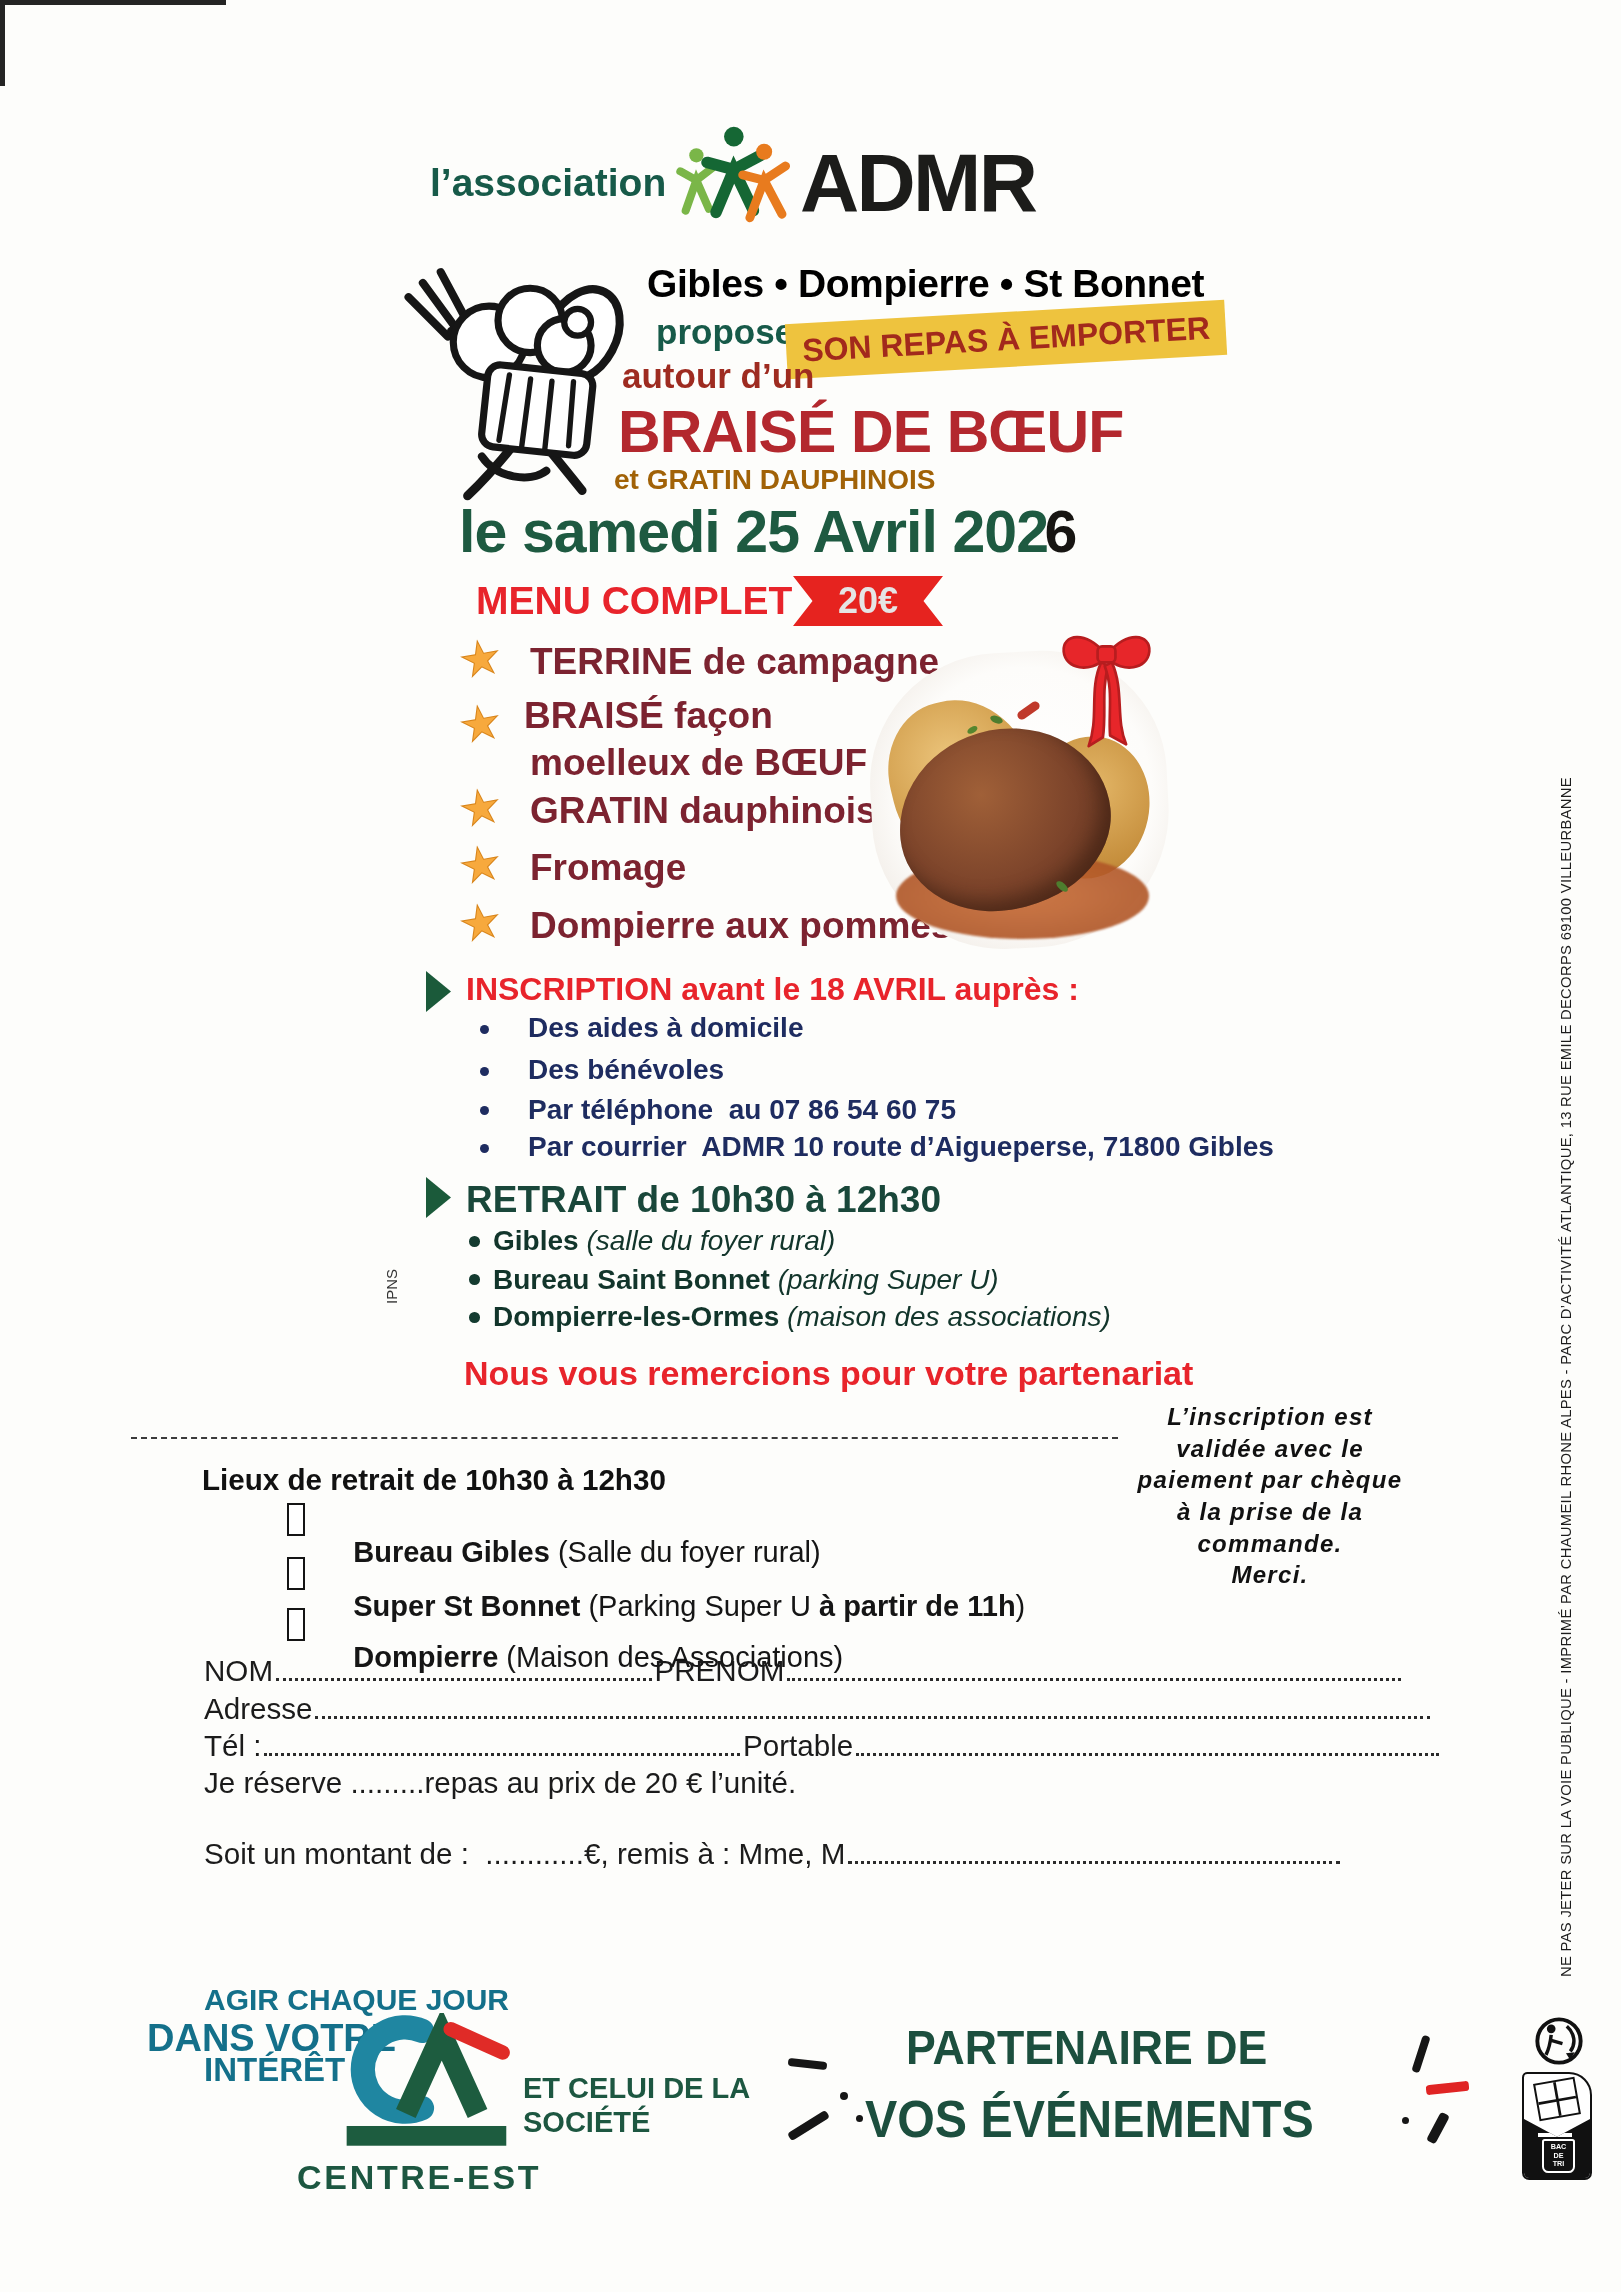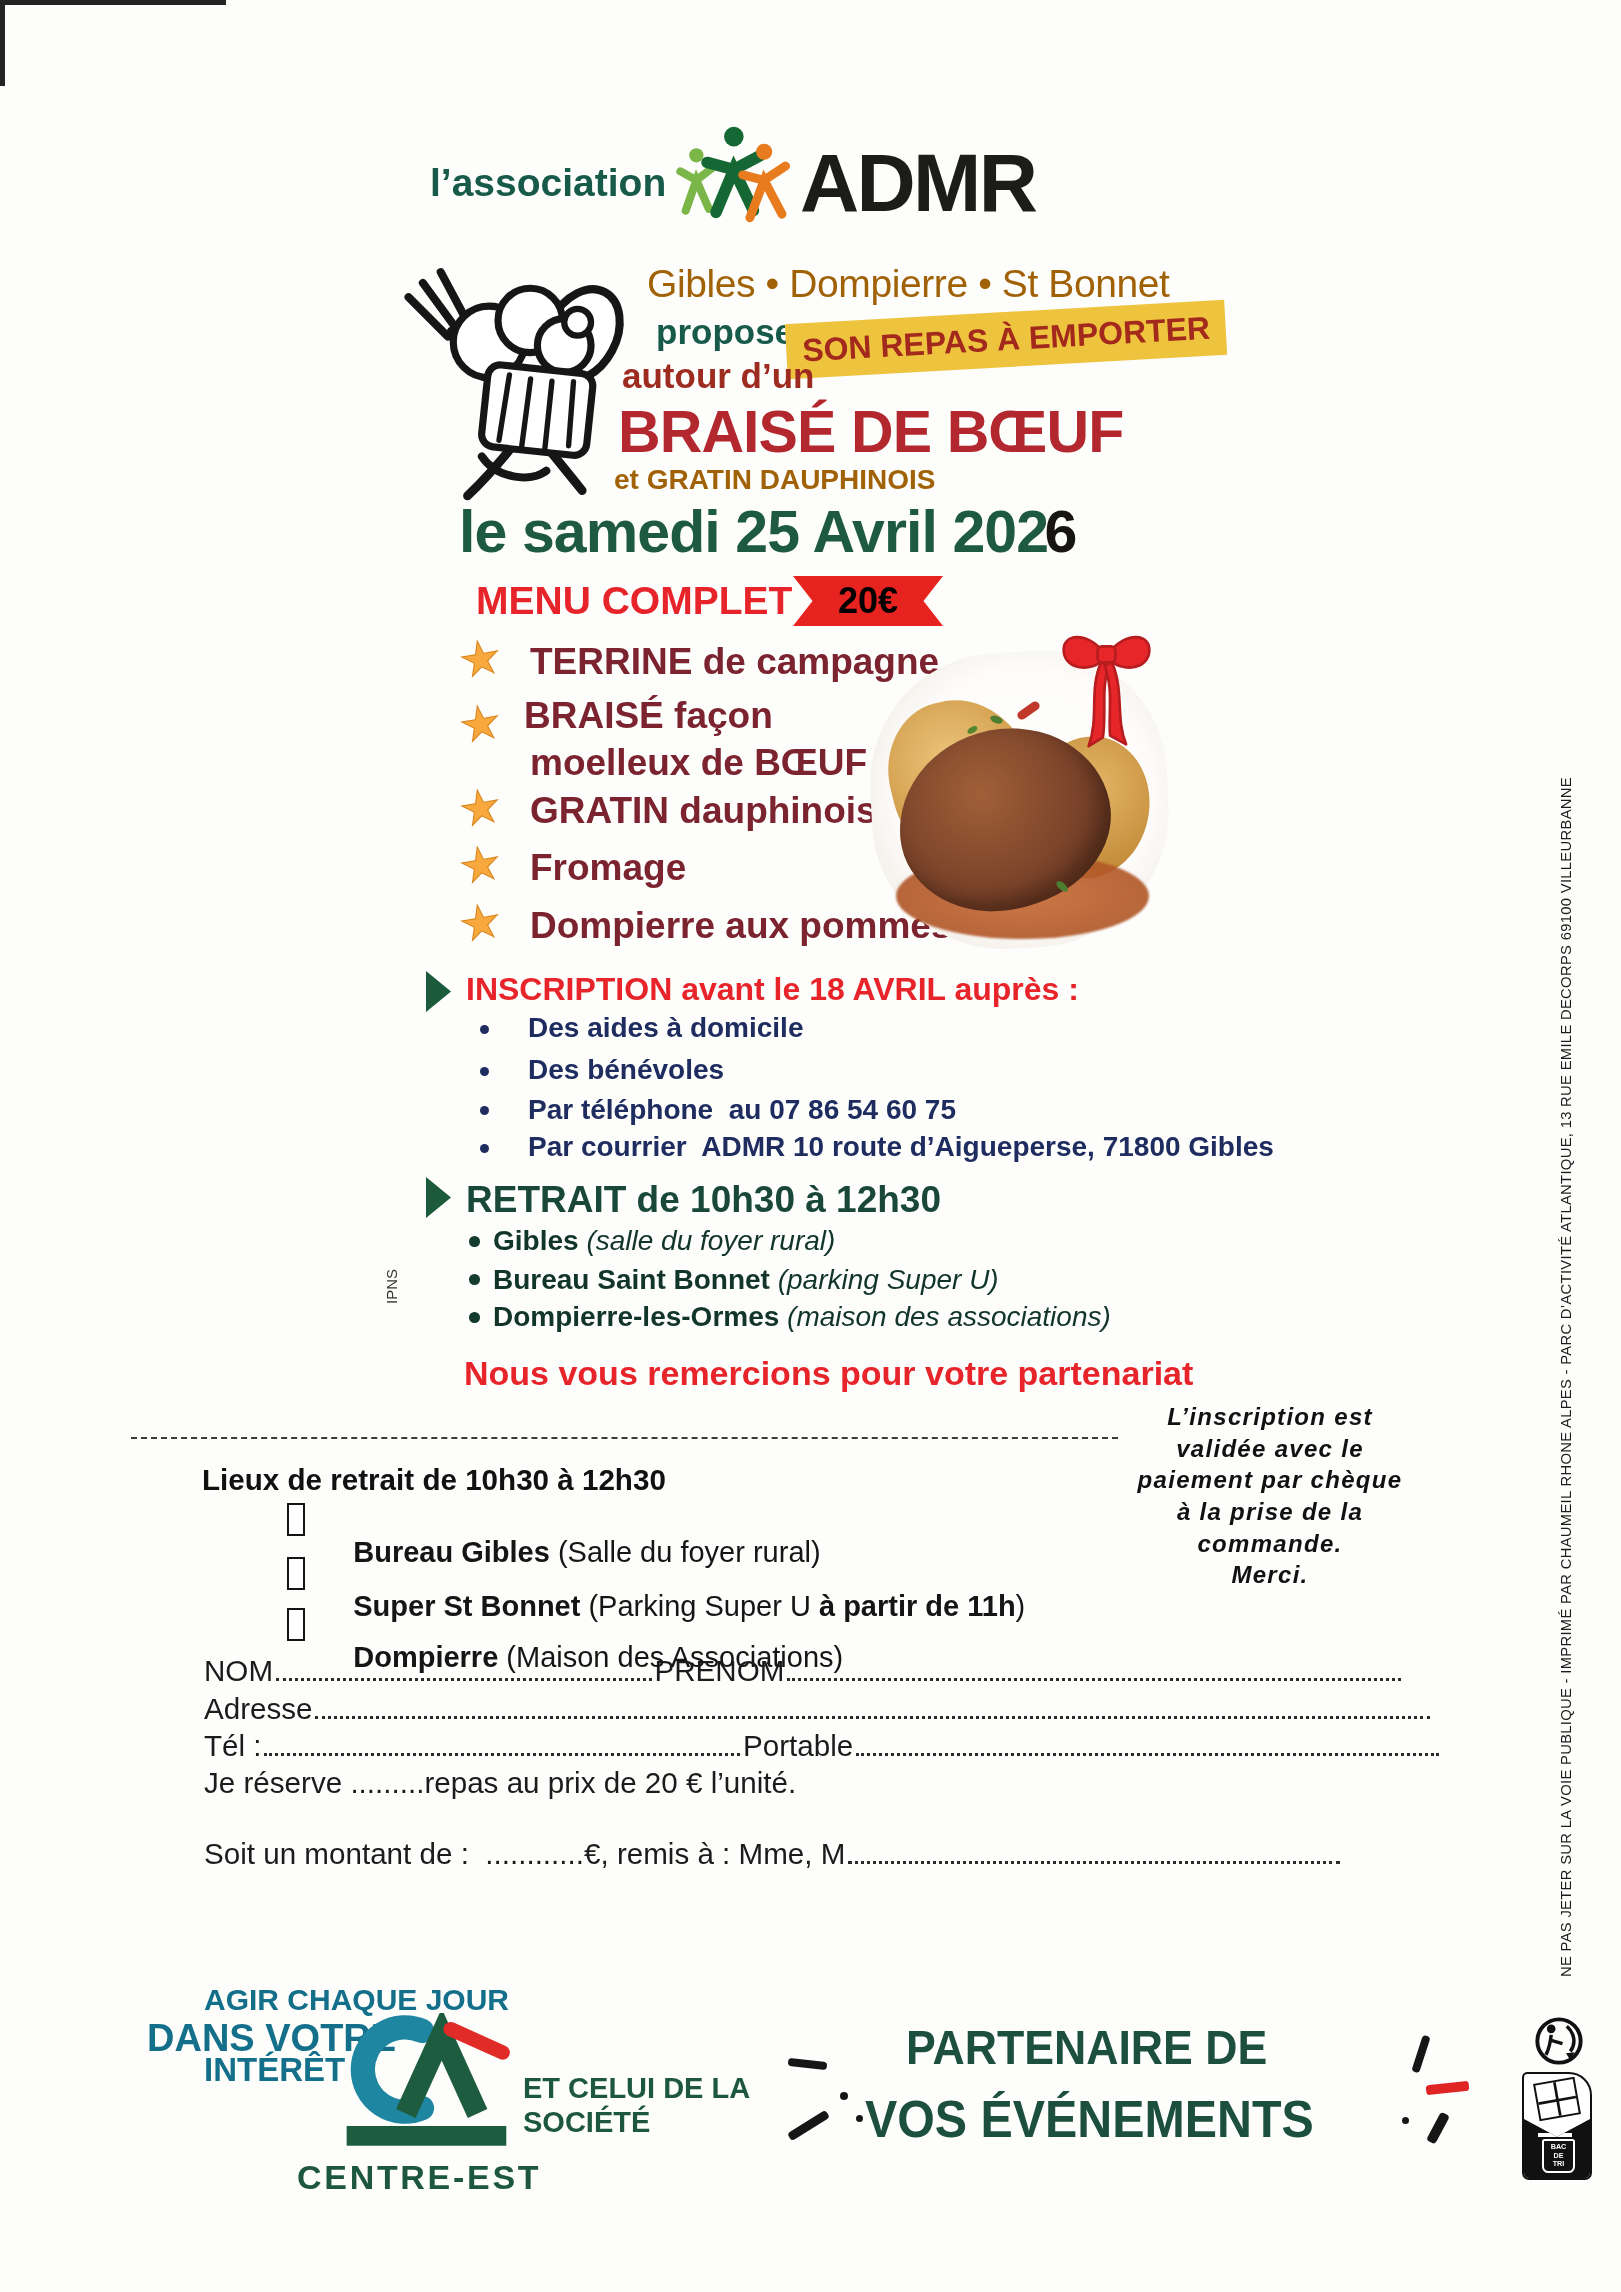--- a/index.html
+++ b/index.html
@@ -2,33 +2,33 @@
 <html style="font-size:14.3px"><head>
 <meta charset="utf-8">
 <style>
   html,body{margin:0;padding:0;background:#ffffff;}
   #page{position:relative;width:1622px;height:2293px;background:#fdfdfb;overflow:hidden;
         font-family:"Liberation Sans",sans-serif;}
   .abs{position:absolute;}
   
   .assoc{font-size:39px;font-weight:700;color:#175a49;}
   .admr{font-size:82px;font-weight:900;color:#1c1c1a;letter-spacing:-2.7px;}
-  .towns{font-size:39px;font-weight:400;color:#a16207;letter-spacing:-0.4px;}
+  .towns{font-size:39px;font-weight:700;color:#000000;letter-spacing:-0.4px;}
   .propose{font-size:35px;font-weight:800;color:#175a49;}
   .banner{font-size:32px;font-weight:800;color:#a2291c;background:#eec33e;
           padding:9px 16px;transform:rotate(-3.2deg);white-space:nowrap;}
   .around{font-size:35px;font-weight:800;color:#9e2b20;}
   .dish{font-size:59px;font-weight:900;color:#b3282e;letter-spacing:-0.9px;white-space:nowrap;}
   .dishsub{font-size:28px;font-weight:800;color:#a16207;}
   .date{font-size:59px;font-weight:900;color:#1e5a41;white-space:nowrap;letter-spacing:-0.9px;}
   .date .digit{color:#171512;margin-left:-3.6px;}
   .menulabel{font-size:39px;font-weight:900;color:#e8242b;}
   .ribbon{width:150px;height:50px;background:#e6231f;display:flex;align-items:center;justify-content:center;
           clip-path:polygon(0 0,100% 0,87% 50%,100% 100%,0 100%,13% 50%);}
-  .ribbon span{color:#000000;font-size:36px;font-weight:900;}
+  .ribbon span{color:#e5e5e5;font-size:36px;font-weight:900;}
   
   .mitem{font-size:37px;font-weight:800;color:#7c2330;white-space:nowrap;}
   .star{position:absolute;width:41px;height:41px;transform:rotate(-10deg);}
   .star i{position:absolute;display:block;
      clip-path:polygon(50% 0%,61% 35%,98% 35%,68% 57%,79% 91%,50% 70%,21% 91%,32% 57%,2% 35%,39% 35%);}
   .star .o{inset:0;background:#d9861c;}
   .star .n{inset:3.6px;background:#f7a93d;}
   
   .garrow{width:25px;height:41px;background:#1b5a3a;clip-path:polygon(0 0,100% 50%,0 100%);}
   .insctitle{font-size:32px;font-weight:900;color:#e8242b;white-space:pre;}

